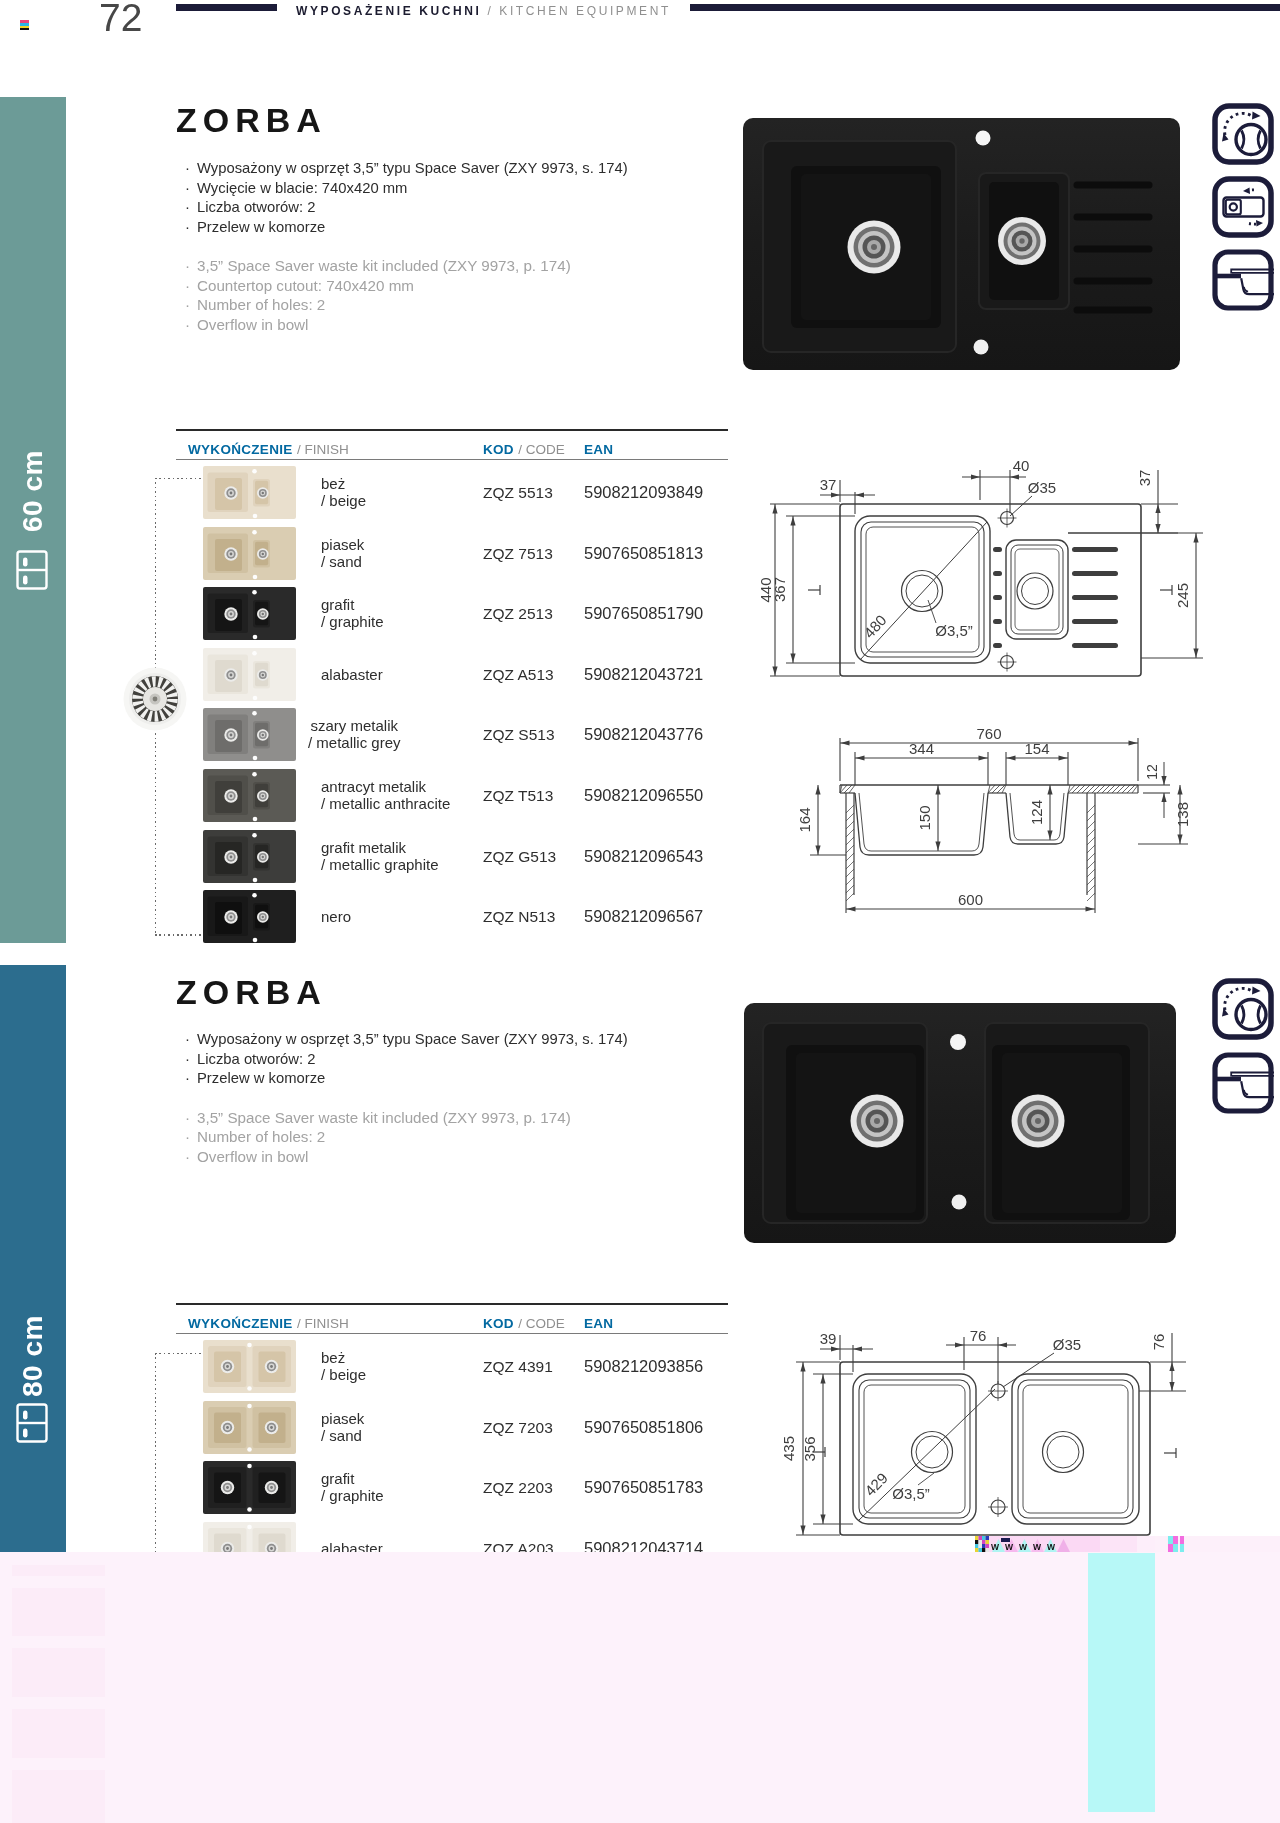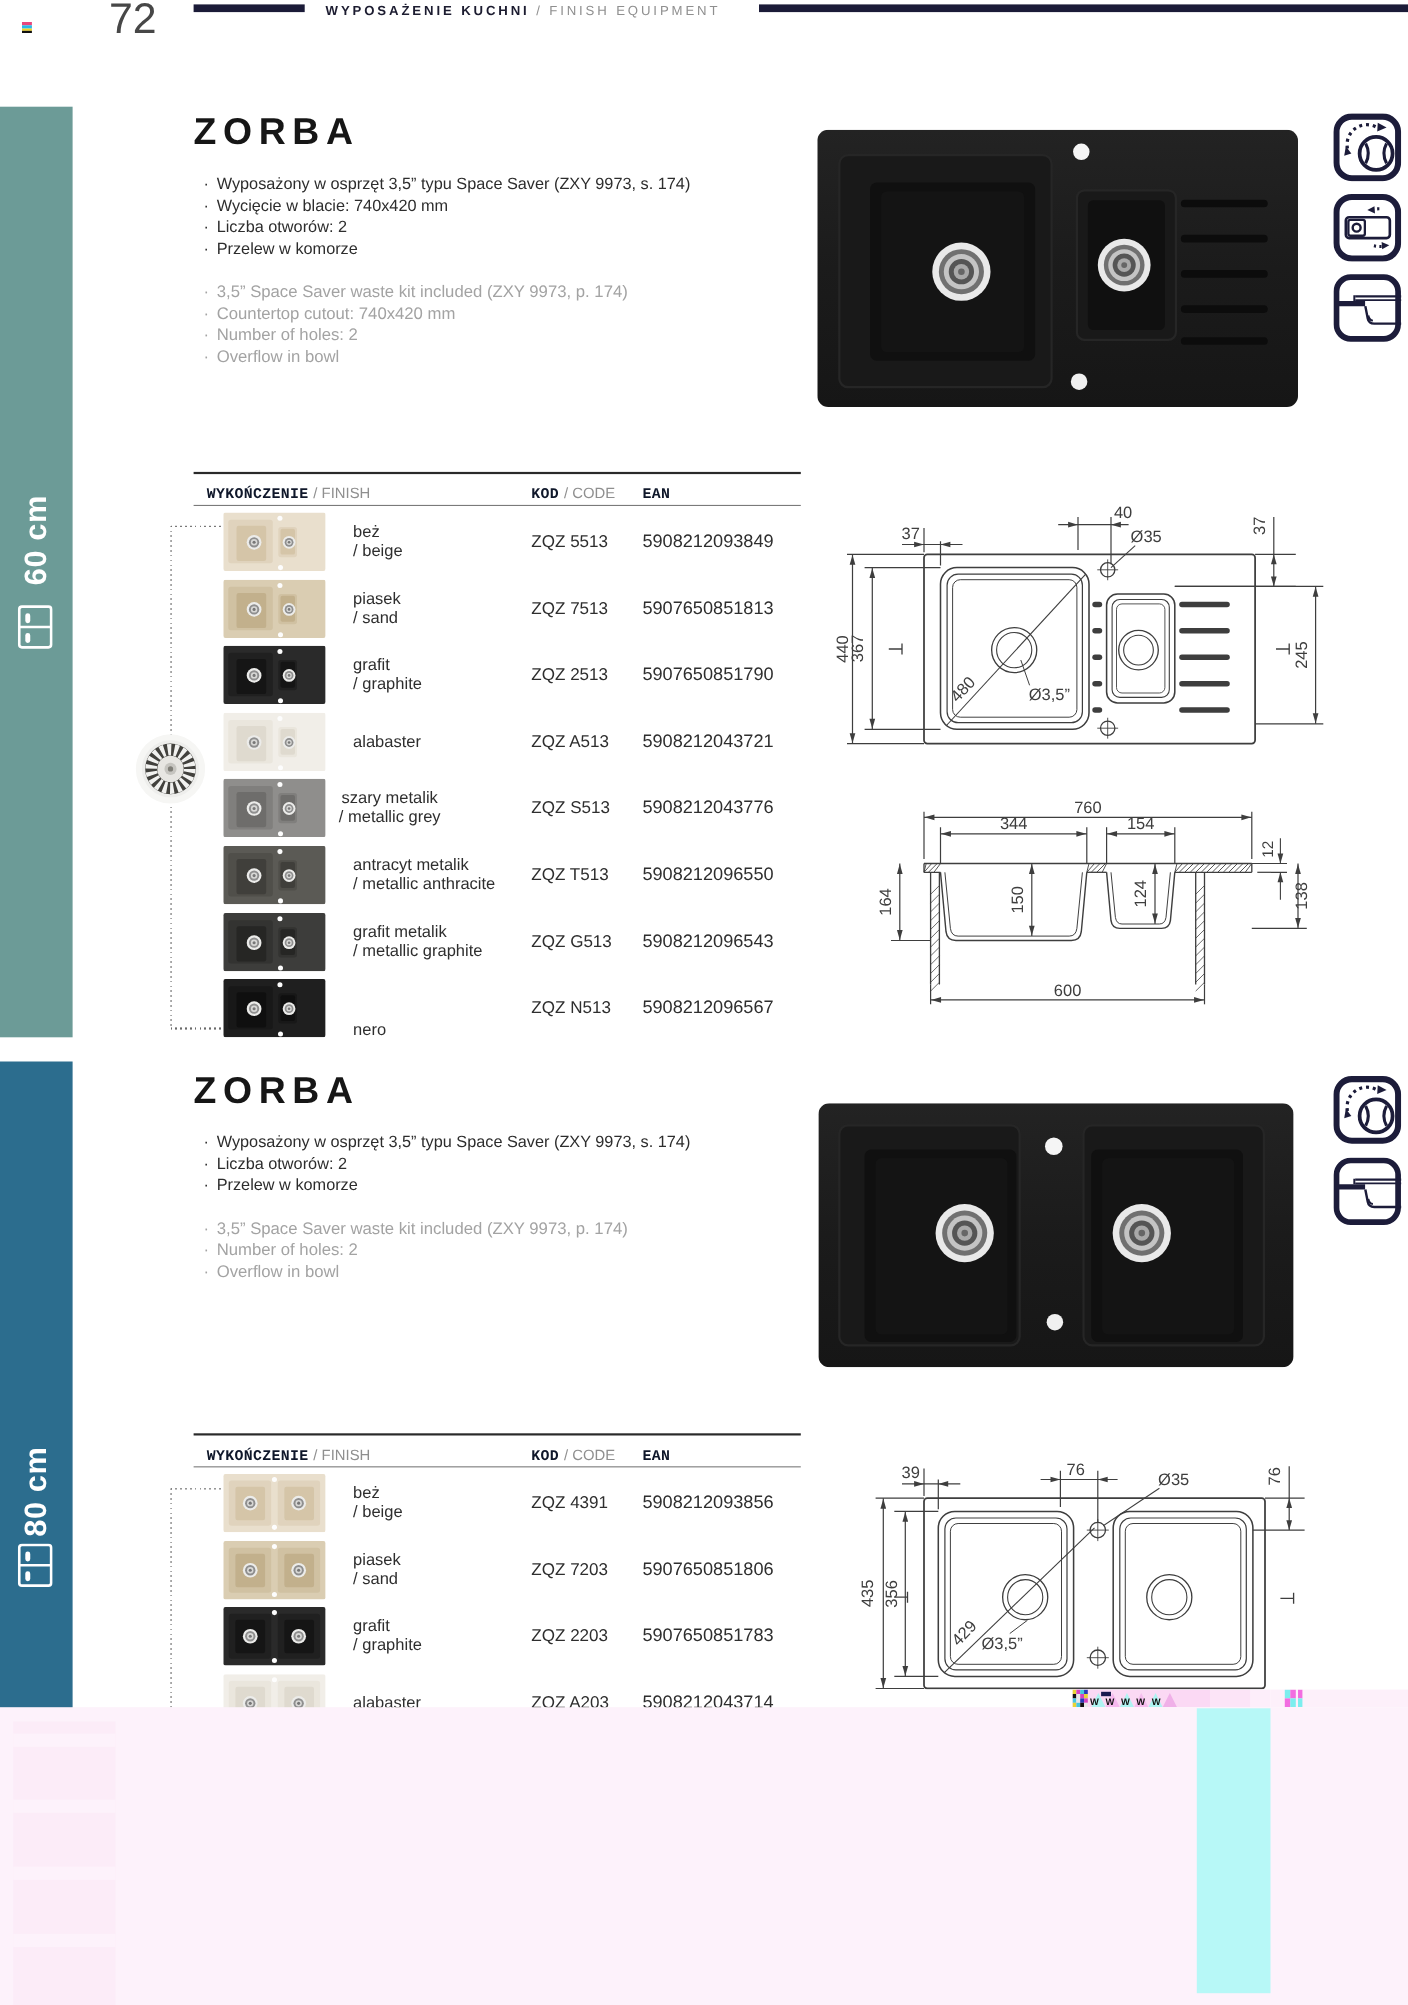--- a/index.html
+++ b/index.html
@@ -7,39 +7,39 @@
   body { position:relative; overflow:hidden; }
   .abs { position:absolute; }
   .navy { background:#1b1b38; }
   .hdr-pl { font-weight:bold; color:#1c1c30; font-size:12px; letter-spacing:2.6px; }
   .hdr-en { font-weight:normal; color:#8f8f8f; font-size:12px; letter-spacing:2.6px; }
   .zorba { font-weight:bold; color:#161616; font-size:34px; letter-spacing:6px; }
   .bl { font-size:14.8px; line-height:19.5px; color:#2d2d2d; }
   .bl-en { color:#a3a3a3; font-size:15.2px; }
   .bl .d { display:inline-block; width:12px; margin-left:-12px; text-align:left; }
   ul.blist { list-style:none; padding-left:12px; }
-  .th-b { font-weight:bold; color:#0f172a; font-size:13.5px; letter-spacing:0.3px;font-family:Liberation Mono, monospace;}
+  .th-b { font-weight:bold; color:#0369a1; font-size:13.5px; letter-spacing:0.3px;}
   .th-g { color:#8f8f8f; font-size:13.5px; }
   .cell { font-size:15px; color:#2e2e2e; line-height:17px; }
   .ean { font-size:16.5px; color:#2e2e2e; }
   .code { font-size:15.5px; color:#2e2e2e; }
 </style>
 </head>
 <body>
 
 <div class="abs" style="left:99px;top:-4px;font-size:39px;color:#474747;">72</div>
 <div class="abs" style="left:20px;top:20px;width:9px;height:10px;">
   <div style="height:3px;background:#e8467c;"></div>
   <div style="height:2.5px;background:#29b7e8;"></div>
   <div style="height:2px;background:#f0d428;"></div>
   <div style="height:2.5px;background:#101010;"></div>
 </div>
 <div class="abs navy" style="left:176px;top:4px;width:101px;height:6.5px;"></div>
 <div class="abs" style="left:296px;top:1px;white-space:nowrap;">
-  <span class="hdr-pl">WYPOSAŻENIE KUCHNI</span><span class="hdr-en"> / FINISH EQUIPMENT</span>
+  <span class="hdr-pl">WYPOSAŻENIE KUCHNI</span><span class="hdr-en"> / KITCHEN EQUIPMENT</span>
 </div>
 <div class="abs navy" style="left:690px;top:4px;width:590px;height:6.5px;"></div>
 
 <div class="abs" style="left:0;top:97px;width:66px;height:846px;background:#6c9b97;">
   <div class="abs" style="left:33px;top:394px;transform:translate(-50%,-50%) rotate(-90deg);color:#fff;font-weight:bold;font-size:28px;letter-spacing:0.5px;white-space:nowrap;">60 cm</div>
   <svg class="abs" style="left:16px;top:453px;" width="32" height="40" viewBox="0 0 32 40">
     <rect x="1.5" y="1.5" width="29" height="37" rx="2.5" fill="none" stroke="#fff" stroke-width="2.4"></rect>
     <line x1="1.5" y1="20" x2="30.5" y2="20" stroke="#fff" stroke-width="2.4"></line>
     <rect x="7" y="7.5" width="4.5" height="9" rx="2.2" fill="#fff"></rect>
     <rect x="7" y="25.5" width="4.5" height="9" rx="2.2" fill="#fff"></rect>
@@ -243,21 +243,21 @@
       <circle cx="28" cy="27" r="2.9" fill="#d8d8d6"></circle>
       <circle cx="28" cy="27" r="1.4" fill="#777"></circle>
 <circle cx="59.8" cy="27" r="5.8" fill="#ececea"></circle>
       <circle cx="59.8" cy="27" r="4" fill="#8f8f8f"></circle>
       <circle cx="59.8" cy="27" r="2.4" fill="#d8d8d6"></circle>
       <circle cx="59.8" cy="27" r="1.2" fill="#777"></circle>
 <circle cx="51.5" cy="5.2" r="2.3" fill="#fdfdfd"></circle>
 <circle cx="52" cy="50" r="2.3" fill="#fdfdfd"></circle>
 </svg>
   </div>
-<div class="abs cell" style="left:321px;top:908px;margin-top:20px;">nero</div>
+<div class="abs cell" style="left:321px;top:908px;">nero</div>
 <div class="abs code" style="left:483px;top:908px;">ZQZ N513</div>
 <div class="abs ean" style="left:584px;top:907px;">5908212096567</div>
 
 <div class="abs" style="left:154.5px;top:478px;width:1.5px;height:457px;background:repeating-linear-gradient(to bottom,#6a6a6a 0 1.5px,transparent 1.5px 4.4px);"></div>
 <div class="abs" style="left:155px;top:477.5px;width:48px;height:1.5px;background:repeating-linear-gradient(to right,#6a6a6a 0 1.5px,transparent 1.5px 4.4px);"></div>
 <div class="abs" style="left:155px;top:934px;width:48px;height:1.5px;background:repeating-linear-gradient(to right,#6a6a6a 0 1.5px,transparent 1.5px 4.4px);"></div>
 <div class="abs" style="left:123px;top:667px;z-index:5;">
 <svg width="64" height="64" viewBox="0 0 64 64">
 <circle cx="32" cy="32" r="31.5" fill="#f6f6f4"></circle>
 <circle cx="32" cy="32" r="26" fill="#eeeeec"></circle>

